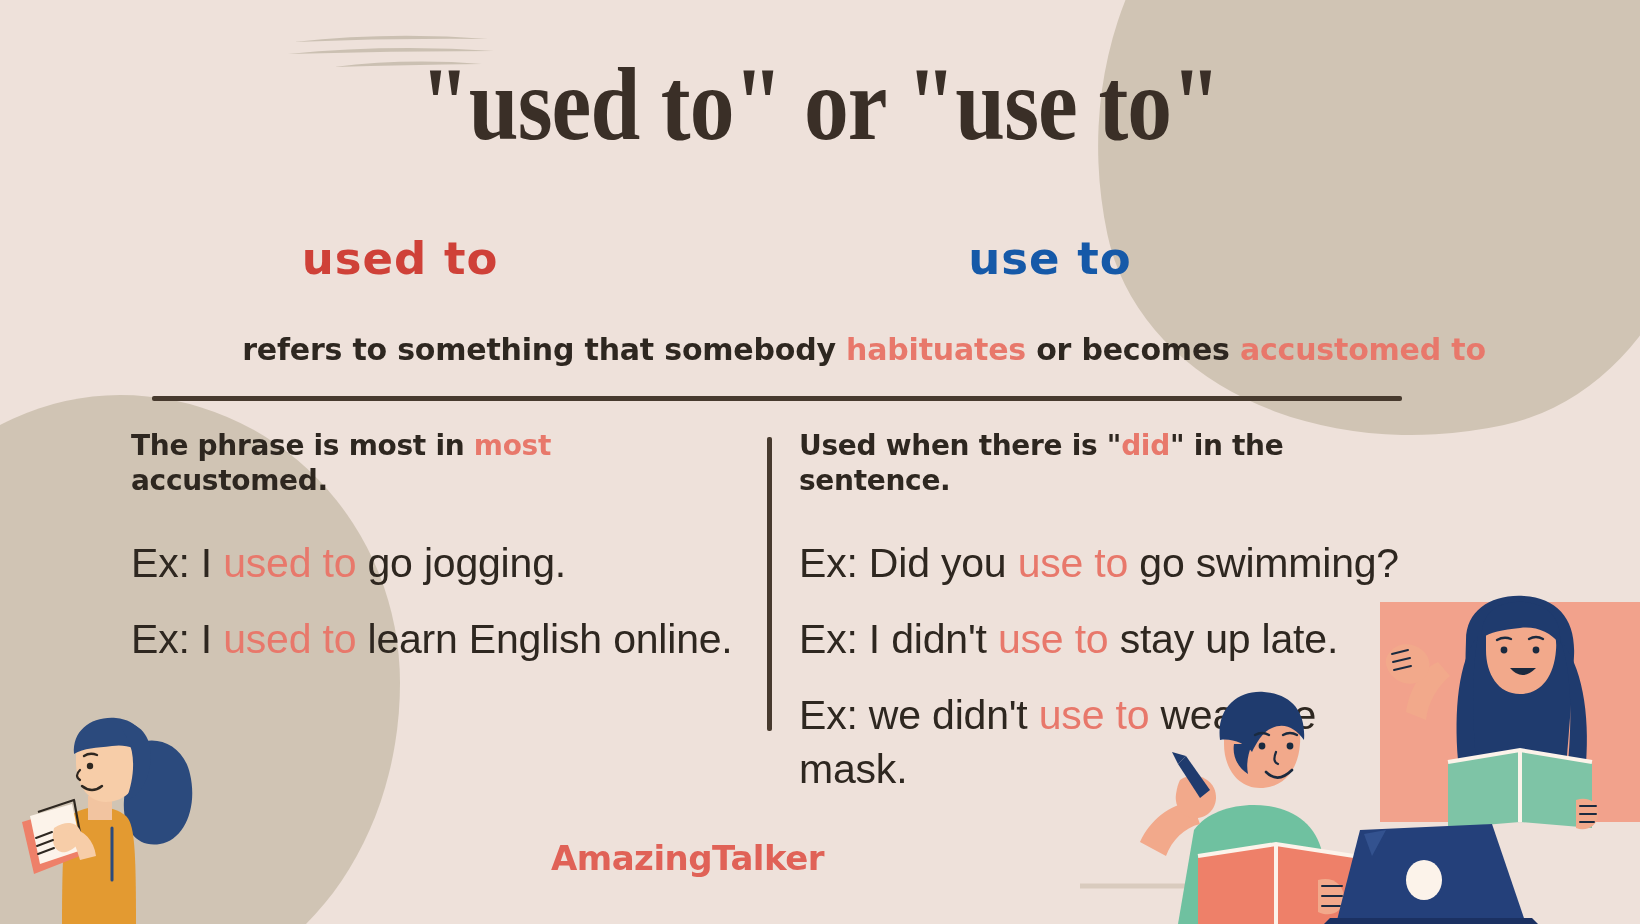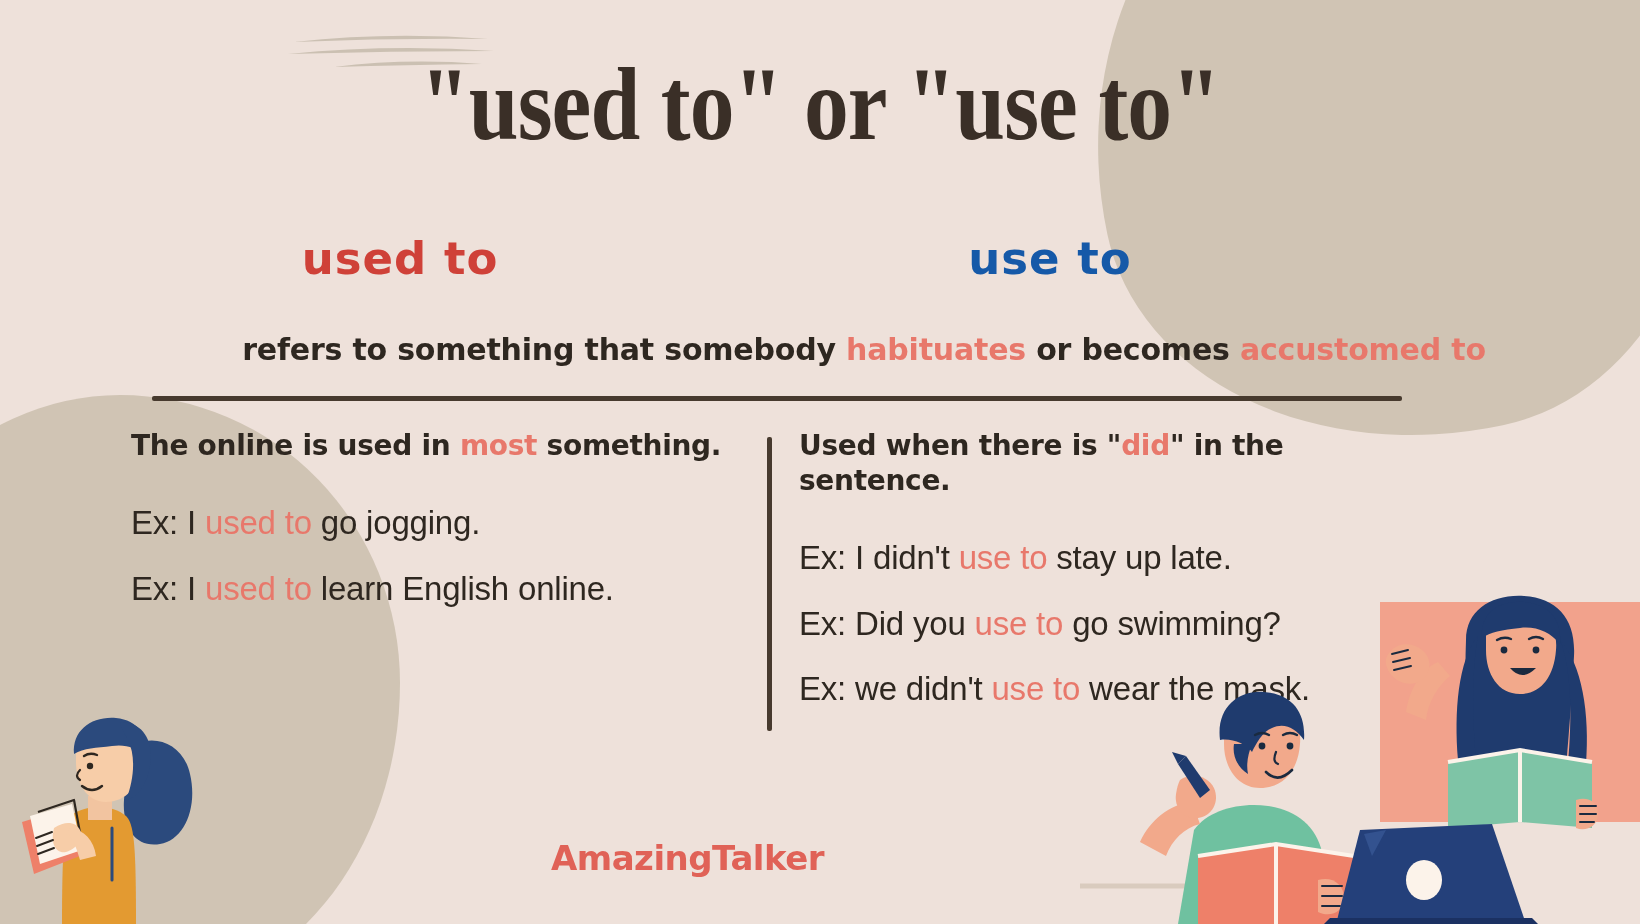--- a/index.html
+++ b/index.html
@@ -144,21 +144,21 @@
     font-size: 28px;
     color: #2E2720;
     line-height: 1.25;
     margin: 0 0 38px 0;
     letter-spacing: -0.3px;
   }
 
   .example {
     font-family: "Liberation Sans", sans-serif;
     font-weight: 400;
-    font-size: 33px;
+    font-size: 41px;
     color: #2E2720;
     line-height: 1.32;
     margin: 0 0 22px 0;
     letter-spacing: -0.2px;
   }
   .example .hl { color: #E8786B; }
 
   
   #brand {
     position: absolute;
@@ -207,34 +207,34 @@
 
   <div class="col-heading" id="heading-used-to">used to</div>
   <div class="col-heading" id="heading-use-to">use to</div>
 
   <div id="definition"><span>refers to something that somebody </span><span class="accent-salmon">habituates</span><span> or becomes </span><span class="accent-salmon">accustomed to</span></div>
 
   <div id="divider-horizontal"></div>
   <div id="divider-vertical"></div>
 
   <div class="column" id="column-left">
-    <p class="rule-text"><span>The online is used in </span><span class="accent-salmon">most</span><span> something.</span></p>
+    <p class="rule-text"><span>The phrase is most in </span><span class="accent-salmon">most</span><span> accustomed.</span></p>
 
     <p class="example"><span>Ex: I </span><span class="hl">used to</span><span> go jogging.</span></p>
 
     <p class="example"><span>Ex: I </span><span class="hl">used to</span><span> learn English online.</span></p>
 
   </div>
 
   <div class="column" id="column-right">
     <p class="rule-text"><span>Used when there is "</span><span class="accent-salmon">did</span><span>" in the sentence.</span></p>
 
+    <p class="example"><span>Ex: Did you </span><span class="hl">use to</span><span> go swimming?</span></p>
+
     <p class="example"><span>Ex: I didn't </span><span class="hl">use to</span><span> stay up late.</span></p>
-
-    <p class="example"><span>Ex: Did you </span><span class="hl">use to</span><span> go swimming?</span></p>
 
     <p class="example"><span>Ex: we didn't </span><span class="hl">use to</span><span> wear the mask.</span></p>
   </div>
 
   <div id="brand">AmazingTalker</div>
 
   <svg id="illus-left" viewBox="0 0 210 220">
 
     <path d="M128,40 C150,30 176,42 182,70 C190,104 176,136 152,140 C128,144 114,124 116,96 C118,70 120,50 128,40 Z" fill="#2B4A7D"></path>
 

